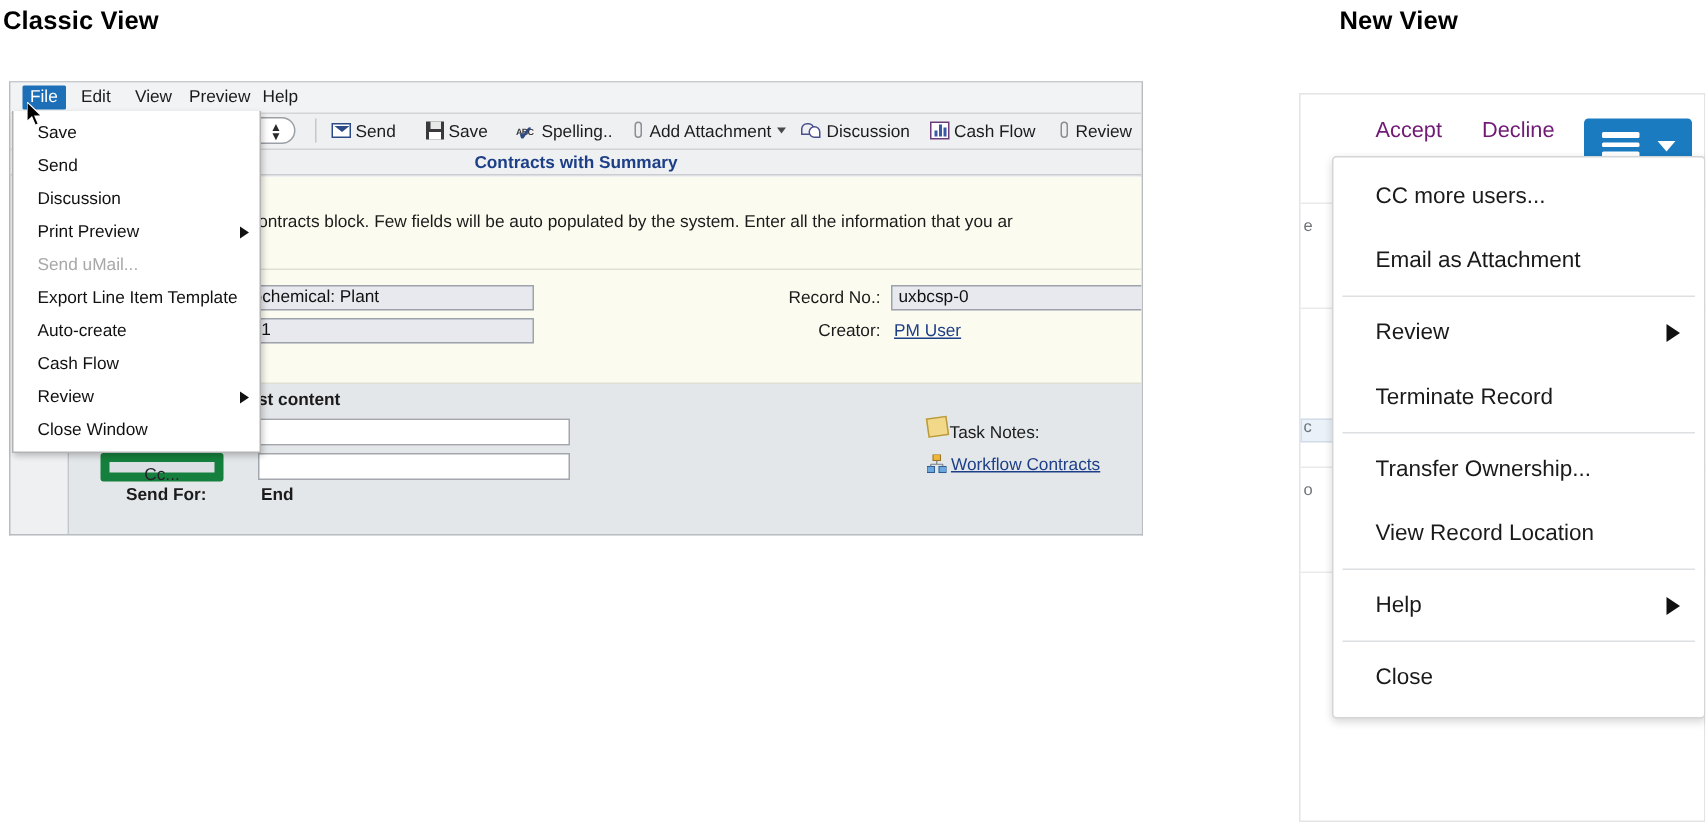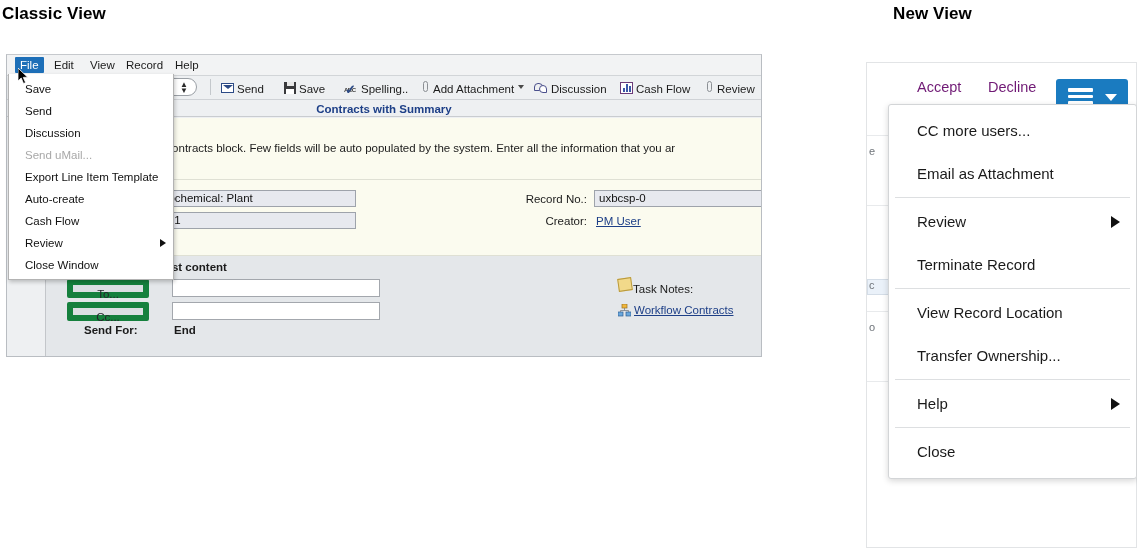--- a/index.html
+++ b/index.html
@@ -605,21 +605,21 @@
 
 <div class="section-heading" id="classic-heading">Classic View</div>
 <div class="section-heading" id="new-heading">New View</div>
 
 <div id="classic-window">
 
   <div class="menubar">
     <div class="menubar-item active" style="left:8px;">File</div>
     <div class="menubar-item" style="left:42px;">Edit</div>
     <div class="menubar-item" style="left:78px;">View</div>
-    <div class="menubar-item" style="left:114px;">Record</div>
+    <div class="menubar-item" style="left:114px;">Preview</div>
     <div class="menubar-item" style="left:163px;">Help</div>
   </div>
 
   <div class="toolbar">
     <div class="tb-spinner">
       <div class="arrows">▲<br>▼</div>
     </div>
     <div class="tb-sep" style="left:203px;"></div>
 
     <div class="tb-btn" style="left:214px;">
@@ -697,20 +697,24 @@
       </div>
       <div class="wf-link" style="left:588px; top:48px;">Workflow Contracts</div>
     </div>
   </div>
 </div>
 
 <div id="classic-file-menu">
   <div class="cmenu-item">Save</div>
   <div class="cmenu-item">Send</div>
   <div class="cmenu-item">Discussion</div>
+  <div class="cmenu-item">
+    <span>Print Preview</span>
+    <span class="cmenu-arrow"></span>
+  </div>
   <div class="cmenu-item disabled">Send uMail...</div>
   <div class="cmenu-item">Export Line Item Template</div>
   <div class="cmenu-item">Auto-create</div>
   <div class="cmenu-item">Cash Flow</div>
   <div class="cmenu-item">
     <span>Review</span>
     <span class="cmenu-arrow"></span>
   </div>
   <div class="cmenu-item">Close Window</div>
 </div>
@@ -748,22 +752,22 @@
   <div id="nv-menu">
     <div class="nv-item">CC more users...</div>
     <div class="nv-item">Email as Attachment</div>
     <div class="nv-sep"></div>
     <div class="nv-item">
       <span>Review</span>
       <span class="nv-arrow"></span>
     </div>
     <div class="nv-item">Terminate Record</div>
     <div class="nv-sep"></div>
+    <div class="nv-item">Transfer Ownership...</div>
     <div class="nv-item">View Record Location</div>
-    <div class="nv-item">Transfer Ownership...</div>
     <div class="nv-sep"></div>
     <div class="nv-item">
       <span>Help</span>
       <span class="nv-arrow"></span>
     </div>
     <div class="nv-sep"></div>
     <div class="nv-item">Close</div>
   </div>
 </div>
 

